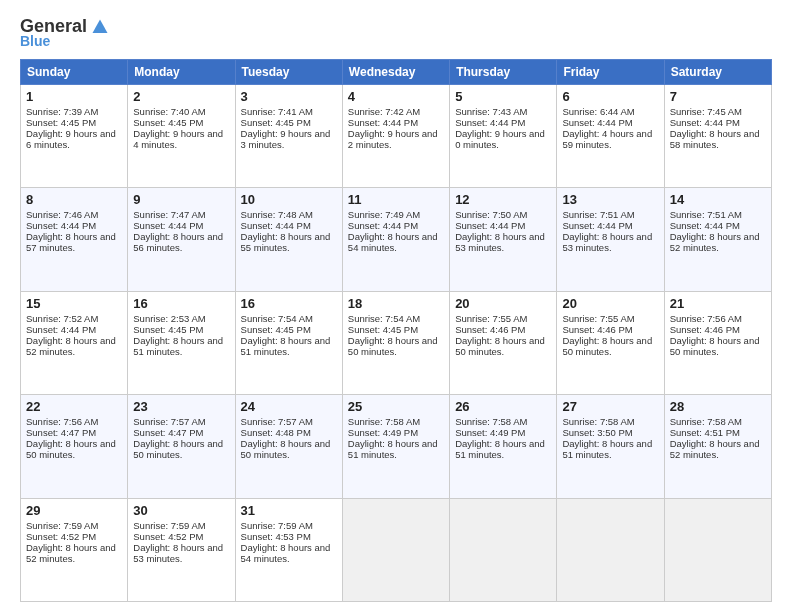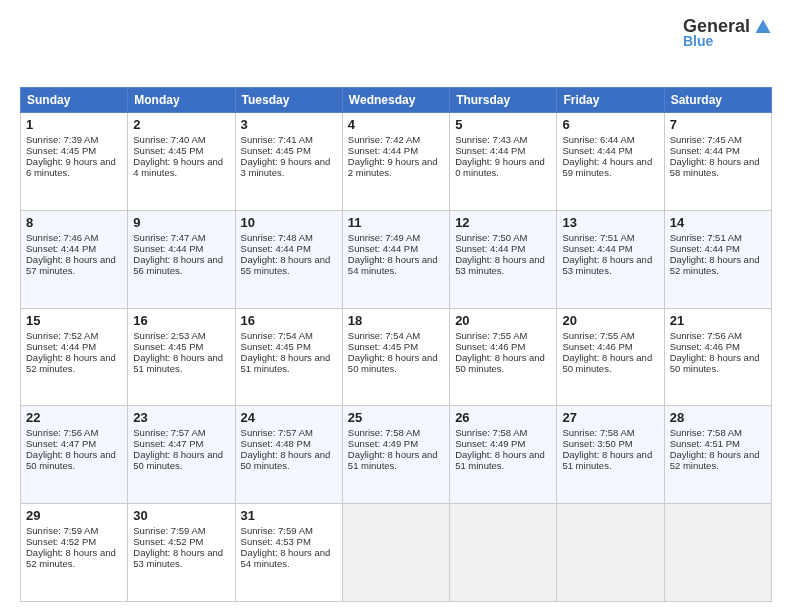--- a/index.html
+++ b/index.html
@@ -12,24 +12,23 @@
     }
     .page {
       width: 792px;
       height: 612px;
       padding: 16px 20px 10px 20px;
       display: flex;
       flex-direction: column;
     }
     .header {
       display: flex;
-      justify-content: flex-end;
+      justify-content: flex-start;
       align-items: flex-start;
       margin-bottom: 10px;
-      margin-left: 40px;
     }
     .logo {
       display: flex;
       flex-direction: column;
       align-items: flex-start;
     }
     .logo-text {
       display: flex;
       align-items: center;
       gap: 2px;
@@ -49,21 +48,20 @@
     }
     .subtitle {
       font-size: 14px;
       color: #555;
     }
     .calendar {
       flex: 1;
       border-collapse: collapse;
       width: 100%;
       table-layout: fixed;
-      margin-top: 28px;
     }
     .calendar thead tr th {
       background: #3a6fc4;
       color: #fff;
       font-size: 12px;
       font-weight: bold;
       padding: 5px 6px;
       text-align: left;
       border: 1px solid #5580cc;
     }

